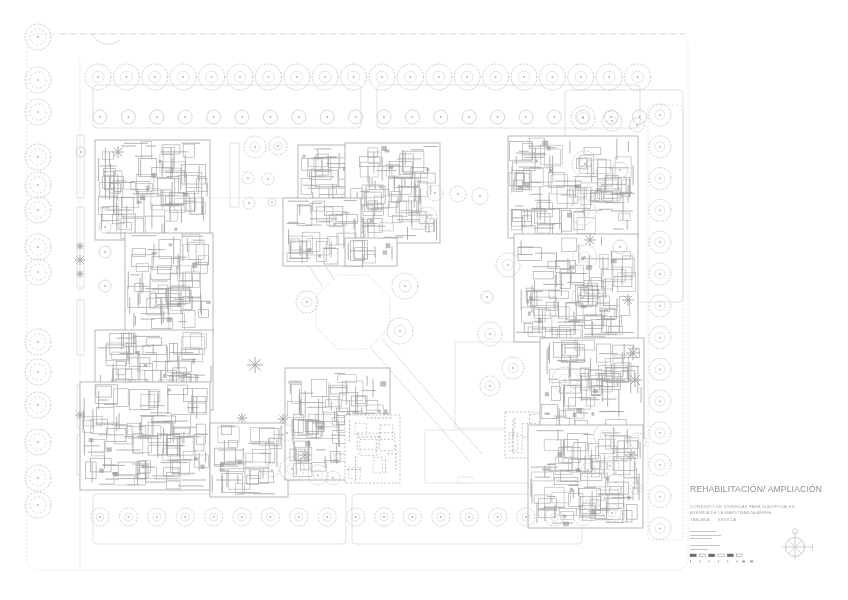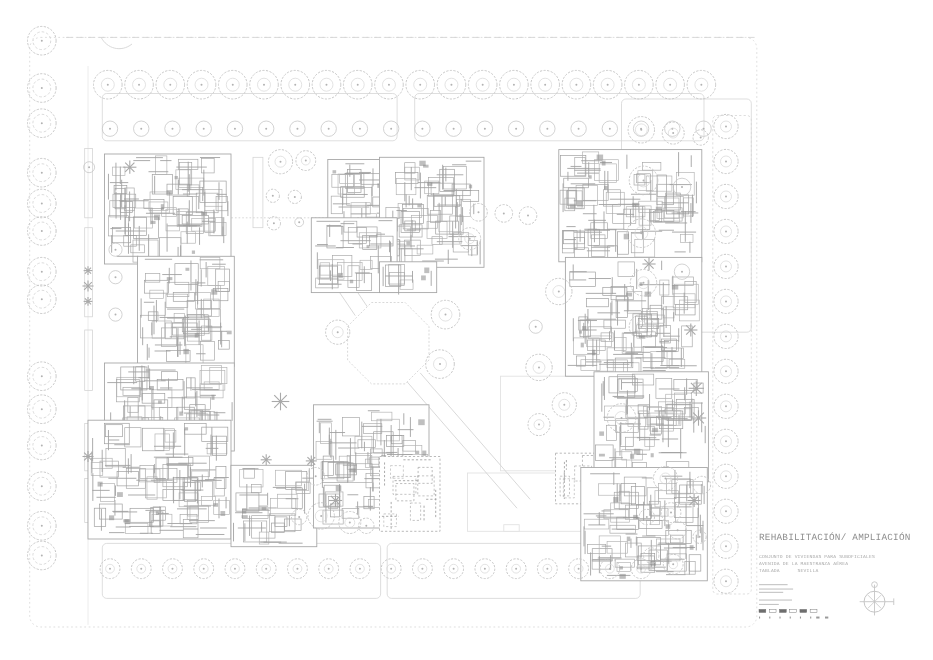--- a/index.html
+++ b/index.html
@@ -1,17 +1,17 @@
 <!DOCTYPE html>
 <html><head>
 <meta charset="utf-8">
 <style>
   html,body{margin:0;padding:0;background:#ffffff;}
   .canvas{position:relative;width:848px;height:600px;background:#ffffff;overflow:hidden;
-          font-family:Liberation Mono, monospace;}
+          font-family:Liberation Sans, sans-serif;}
   svg{position:absolute;left:0;top:0;}
   .tb{position:absolute;left:690px;top:484px;width:150px;}
   .tb-title{font-size:8.5px;letter-spacing:.2px;color:#8f8f8f;white-space:pre;}
   .tb-sub{margin-top:9px;transform:scale(.5);transform-origin:0 0;width:300px;}
   .tb-sub div{font-size:8.5px;line-height:13px;color:#a9a9a9;white-space:pre;letter-spacing:.3px;}
   .fine{position:absolute;height:1.3px;background:#c4c4c4;}
 </style>
 </head>
 <body>
 

